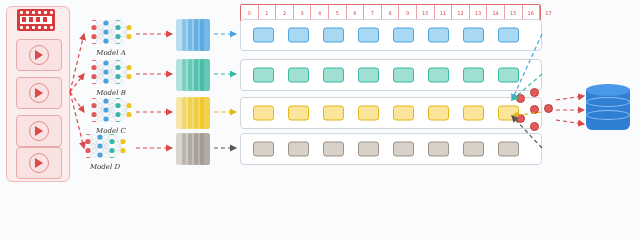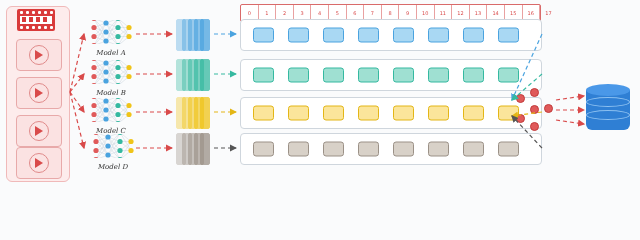--- a/index.html
+++ b/index.html
@@ -300,21 +300,21 @@
       <div class="panel" style="top: 97px; height: 30px;">
         <div class="chip" style="left: 12px; background: rgb(251, 229, 155); border: 1px solid rgb(227, 182, 22);"></div>
         <div class="chip" style="left: 47px; background: rgb(251, 229, 155); border: 1px solid rgb(227, 182, 22);"></div>
         <div class="chip" style="left: 82px; background: rgb(251, 229, 155); border: 1px solid rgb(227, 182, 22);"></div>
         <div class="chip" style="left: 117px; background: rgb(251, 229, 155); border: 1px solid rgb(227, 182, 22);"></div>
         <div class="chip" style="left: 152px; background: rgb(251, 229, 155); border: 1px solid rgb(227, 182, 22);"></div>
         <div class="chip" style="left: 187px; background: rgb(251, 229, 155); border: 1px solid rgb(227, 182, 22);"></div>
         <div class="chip" style="left: 222px; background: rgb(251, 229, 155); border: 1px solid rgb(227, 182, 22);"></div>
         <div class="chip" style="left: 257px; background: rgb(251, 229, 155); border: 1px solid rgb(227, 182, 22);"></div>
       </div>
-      <div class="model-wrap" style="left: 90px; top: 134px;"><svg width="46" height="24">
+      <div class="model-wrap" style="left: 82px; top: 134px;"><svg width="46" height="24">
           <line x1="6" y1="-1.5" x2="18" y2="3" stroke="#cbd5de" stroke-width="0.5"></line>
           <line x1="6" y1="-1.5" x2="18" y2="12" stroke="#cbd5de" stroke-width="0.5"></line>
           <line x1="6" y1="-1.5" x2="18" y2="21" stroke="#cbd5de" stroke-width="0.5"></line>
           <line x1="6" y1="7.5" x2="18" y2="3" stroke="#cbd5de" stroke-width="0.5"></line>
           <line x1="6" y1="7.5" x2="18" y2="12" stroke="#cbd5de" stroke-width="0.5"></line>
           <line x1="6" y1="7.5" x2="18" y2="21" stroke="#cbd5de" stroke-width="0.5"></line>
           <line x1="6" y1="16.5" x2="18" y2="3" stroke="#cbd5de" stroke-width="0.5"></line>
           <line x1="6" y1="16.5" x2="18" y2="12" stroke="#cbd5de" stroke-width="0.5"></line>
           <line x1="6" y1="16.5" x2="18" y2="21" stroke="#cbd5de" stroke-width="0.5"></line>
           <line x1="6" y1="25.5" x2="18" y2="3" stroke="#cbd5de" stroke-width="0.5"></line>

